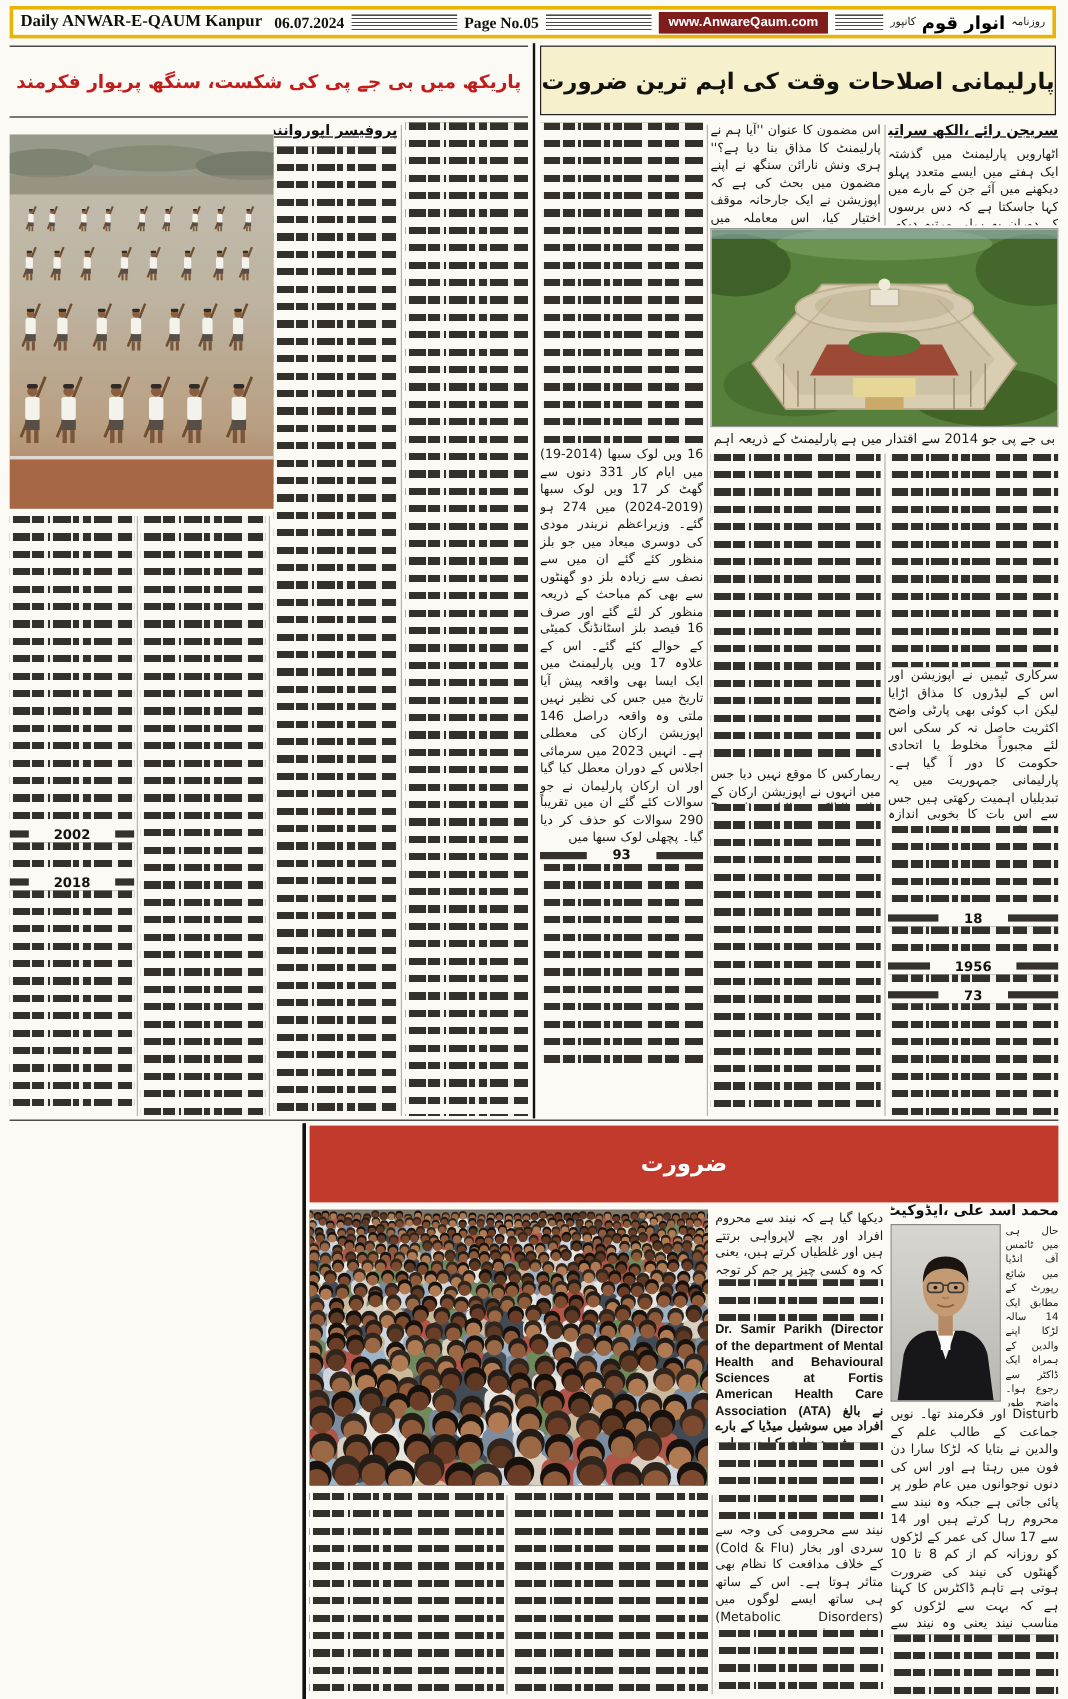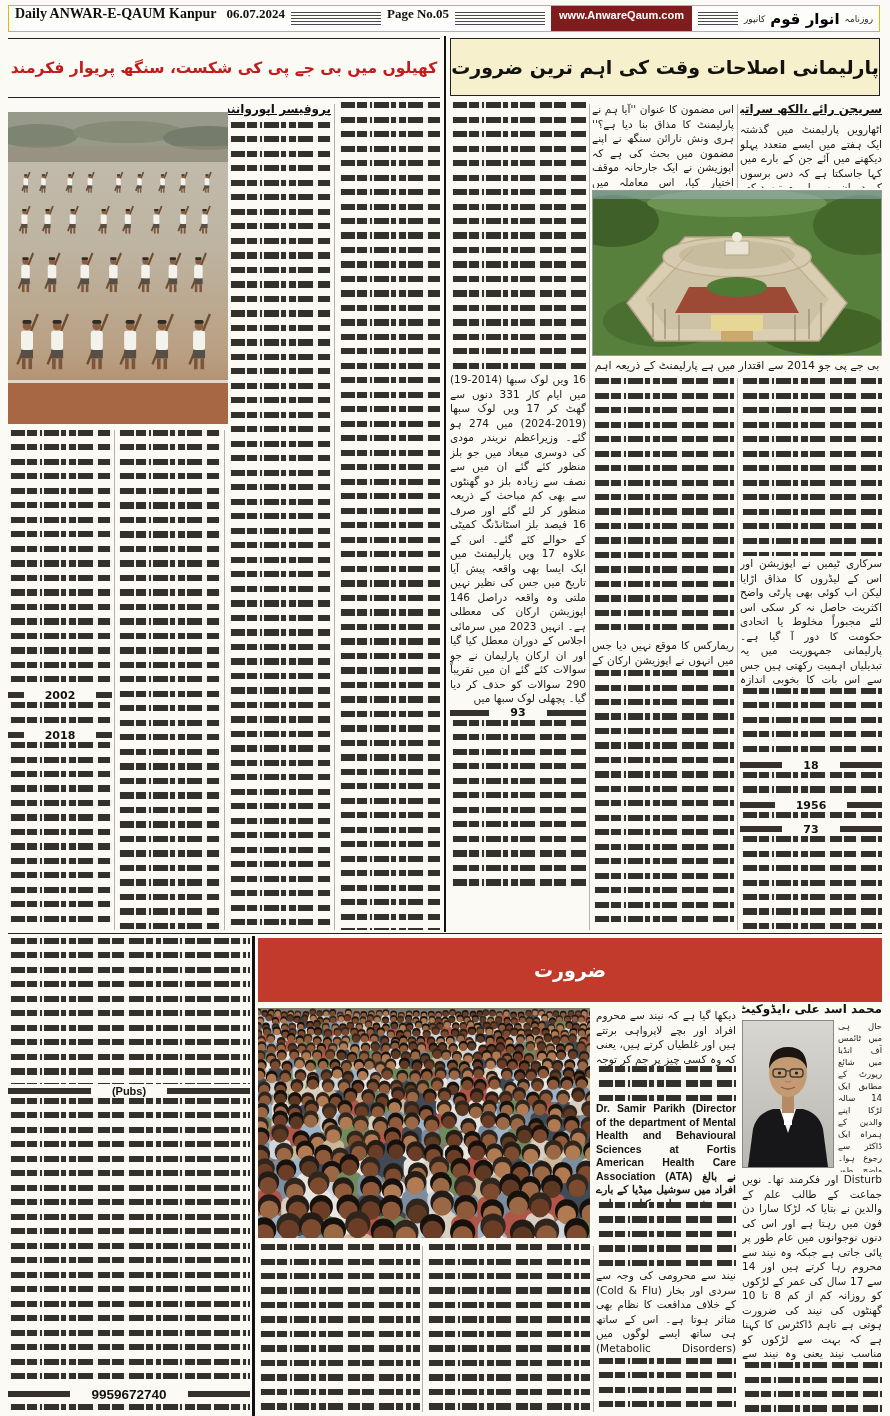--- a/index.html
+++ b/index.html
@@ -23,36 +23,36 @@
   .eng{font:bold 10.5px/13.5px "Liberation Sans",sans-serif;text-align:justify;color:#16140f;overflow:hidden}
   .hstripe{flex:1;height:13px;margin:0 6px;align-self:center;
       background:repeating-linear-gradient(to bottom,#4a4a4a 0 1px,transparent 1px 3px)}
   .hl{font-weight:bold;font-family:"DejaVu Sans",sans-serif;direction:rtl}
 </style>
 </head>
 <body>
 
 <div id="page">
 
-  <div class="abs" style="left:8px;top:5px;width:872px;height:27px;border:1px solid #eab308;background:#fdfdfa;display:flex;padding:0 6px;box-sizing:border-box">
+  <div class="abs" style="left:8px;top:5px;width:872px;height:27px;border:3px solid #eab308;background:#fdfdfa;display:flex;align-items:center;padding:0 6px;box-sizing:border-box">
     <span style="font:bold 14px 'Liberation Serif',serif;color:#111;white-space:nowrap">Daily ANWAR-E-QAUM Kanpur</span>
     <span style="font:bold 13px 'Liberation Serif',serif;color:#111;margin-left:10px;white-space:nowrap">06.07.2024</span>
     <span class="hstripe"></span>
     <span style="font:bold 13px 'Liberation Serif',serif;color:#111;white-space:nowrap">Page No.05</span>
     <span class="hstripe"></span>
     <span style="background:#7f1d1d;color:#fff;font:bold 11px 'Liberation Sans',sans-serif;padding:3px 8px;white-space:nowrap">www.AnwareQaum.com</span>
     <span class="hstripe" style="max-width:40px"></span>
     <span style="direction:rtl;display:flex;align-items:center;gap:5px;white-space:nowrap;font-family:'DejaVu Sans',sans-serif">
       <span style="font-size:9px;color:#222">روزنامہ</span>
       <span style="font-size:15px;font-weight:bold;color:#000">انوار قوم</span>
       <span style="font-size:9px;color:#222">کانپور</span>
     </span>
   </div>
 
-  <div class="abs fit hl" style="left: 8px; top: 38px; width: 432px; height: 58px; border-top: 1px solid rgb(34, 34, 34); border-bottom: 1px solid rgb(34, 34, 34); color: rgb(194, 29, 29); font-size: 15.5px;">کھیلوں میں بی جے پی کی شکست، سنگھ پریوار فکرمند</div>
+  <div class="abs fit hl" style="left: 8px; top: 38px; width: 432px; height: 58px; border-top: 1px solid rgb(34, 34, 34); border-bottom: 1px solid rgb(34, 34, 34); color: rgb(194, 29, 29); font-size: 15.5px;">پاریکھ میں بی جے پی کی شکست، سنگھ پریوار فکرمند</div>
 
   <div class="abs" style="left:8px;top:112px;width:220px;height:312px;background:#b9b6ab;overflow:hidden">
     <svg id="marchsvg" width="220" height="312" viewBox="0 0 220 312">
       <defs>
         <linearGradient id="mg" x1="0" y1="0" x2="0" y2="1">
           <stop offset="0" stop-color="#c3bfb2"></stop>
             <stop offset="0.45" stop-color="#bdb3a0"></stop>
           <stop offset="0.78" stop-color="#b99f82"></stop>
             <stop offset="1" stop-color="#aa7b5c"></stop>
         </linearGradient>
@@ -395,35 +395,20 @@
     </div>
     <div class="fill" style="height:94px"></div>
   </div>
 
   <div class="abs vrule" style="left:589px;top:104px;width:1px;height:826px"></div>
   <div class="abs vrule" style="left:737px;top:104px;width:1px;height:84px"></div>
   <div class="abs vrule" style="left:737px;top:378px;width:1px;height:552px"></div>
 
   <div class="abs" style="left:8px;top:933px;width:874px;height:1px;background:#222"></div>
 
-  <div class="abs col" style="left:8px;top:938px;width:242px;height:474px">
-    <div class="fill" style="height:146px"></div>
-    <div class="frag">
-      <span class="seg"></span>
-      <span style="font-family:'Liberation Sans',sans-serif">(Pubs)</span>
-      <span class="seg"></span>
-    </div>
-    <div class="fill" style="height:286px"></div>
-    <div class="frag" style="height:20px">
-      <span class="seg"></span>
-      <span style="font:bold 13.5px 'Liberation Sans',sans-serif;direction:ltr">9959672740</span>
-      <span class="seg"></span>
-    </div>
-    <div class="fill" style="height:8px"></div>
-  </div>
   <div class="abs" style="left:252px;top:936px;width:3px;height:480px;background:#111"></div>
 
   <div class="abs" style="left:258px;top:938px;width:624px;height:64px;background:#c13a2b;display:flex;flex-direction:column;justify-content:center">
     <div class="fit hl" style="color:#fff;font-size:19px;height:24px">ضرورت</div>
   </div>
 
   <div class="abs" style="left:258px;top:1008px;width:332px;height:230px;background:#7e766a;overflow:hidden">
     <svg id="crowdsvg" width="332" height="230" viewBox="0 0 332 230">
         <rect x="0" y="0" width="332" height="230" fill="#7e766a"></rect>
         <rect x="-4.037919283196654" y="6.365081274699744" width="8.152173913043478" height="7.499999999999999" rx="2.282608695652174" fill="#c9b99a"></rect>

